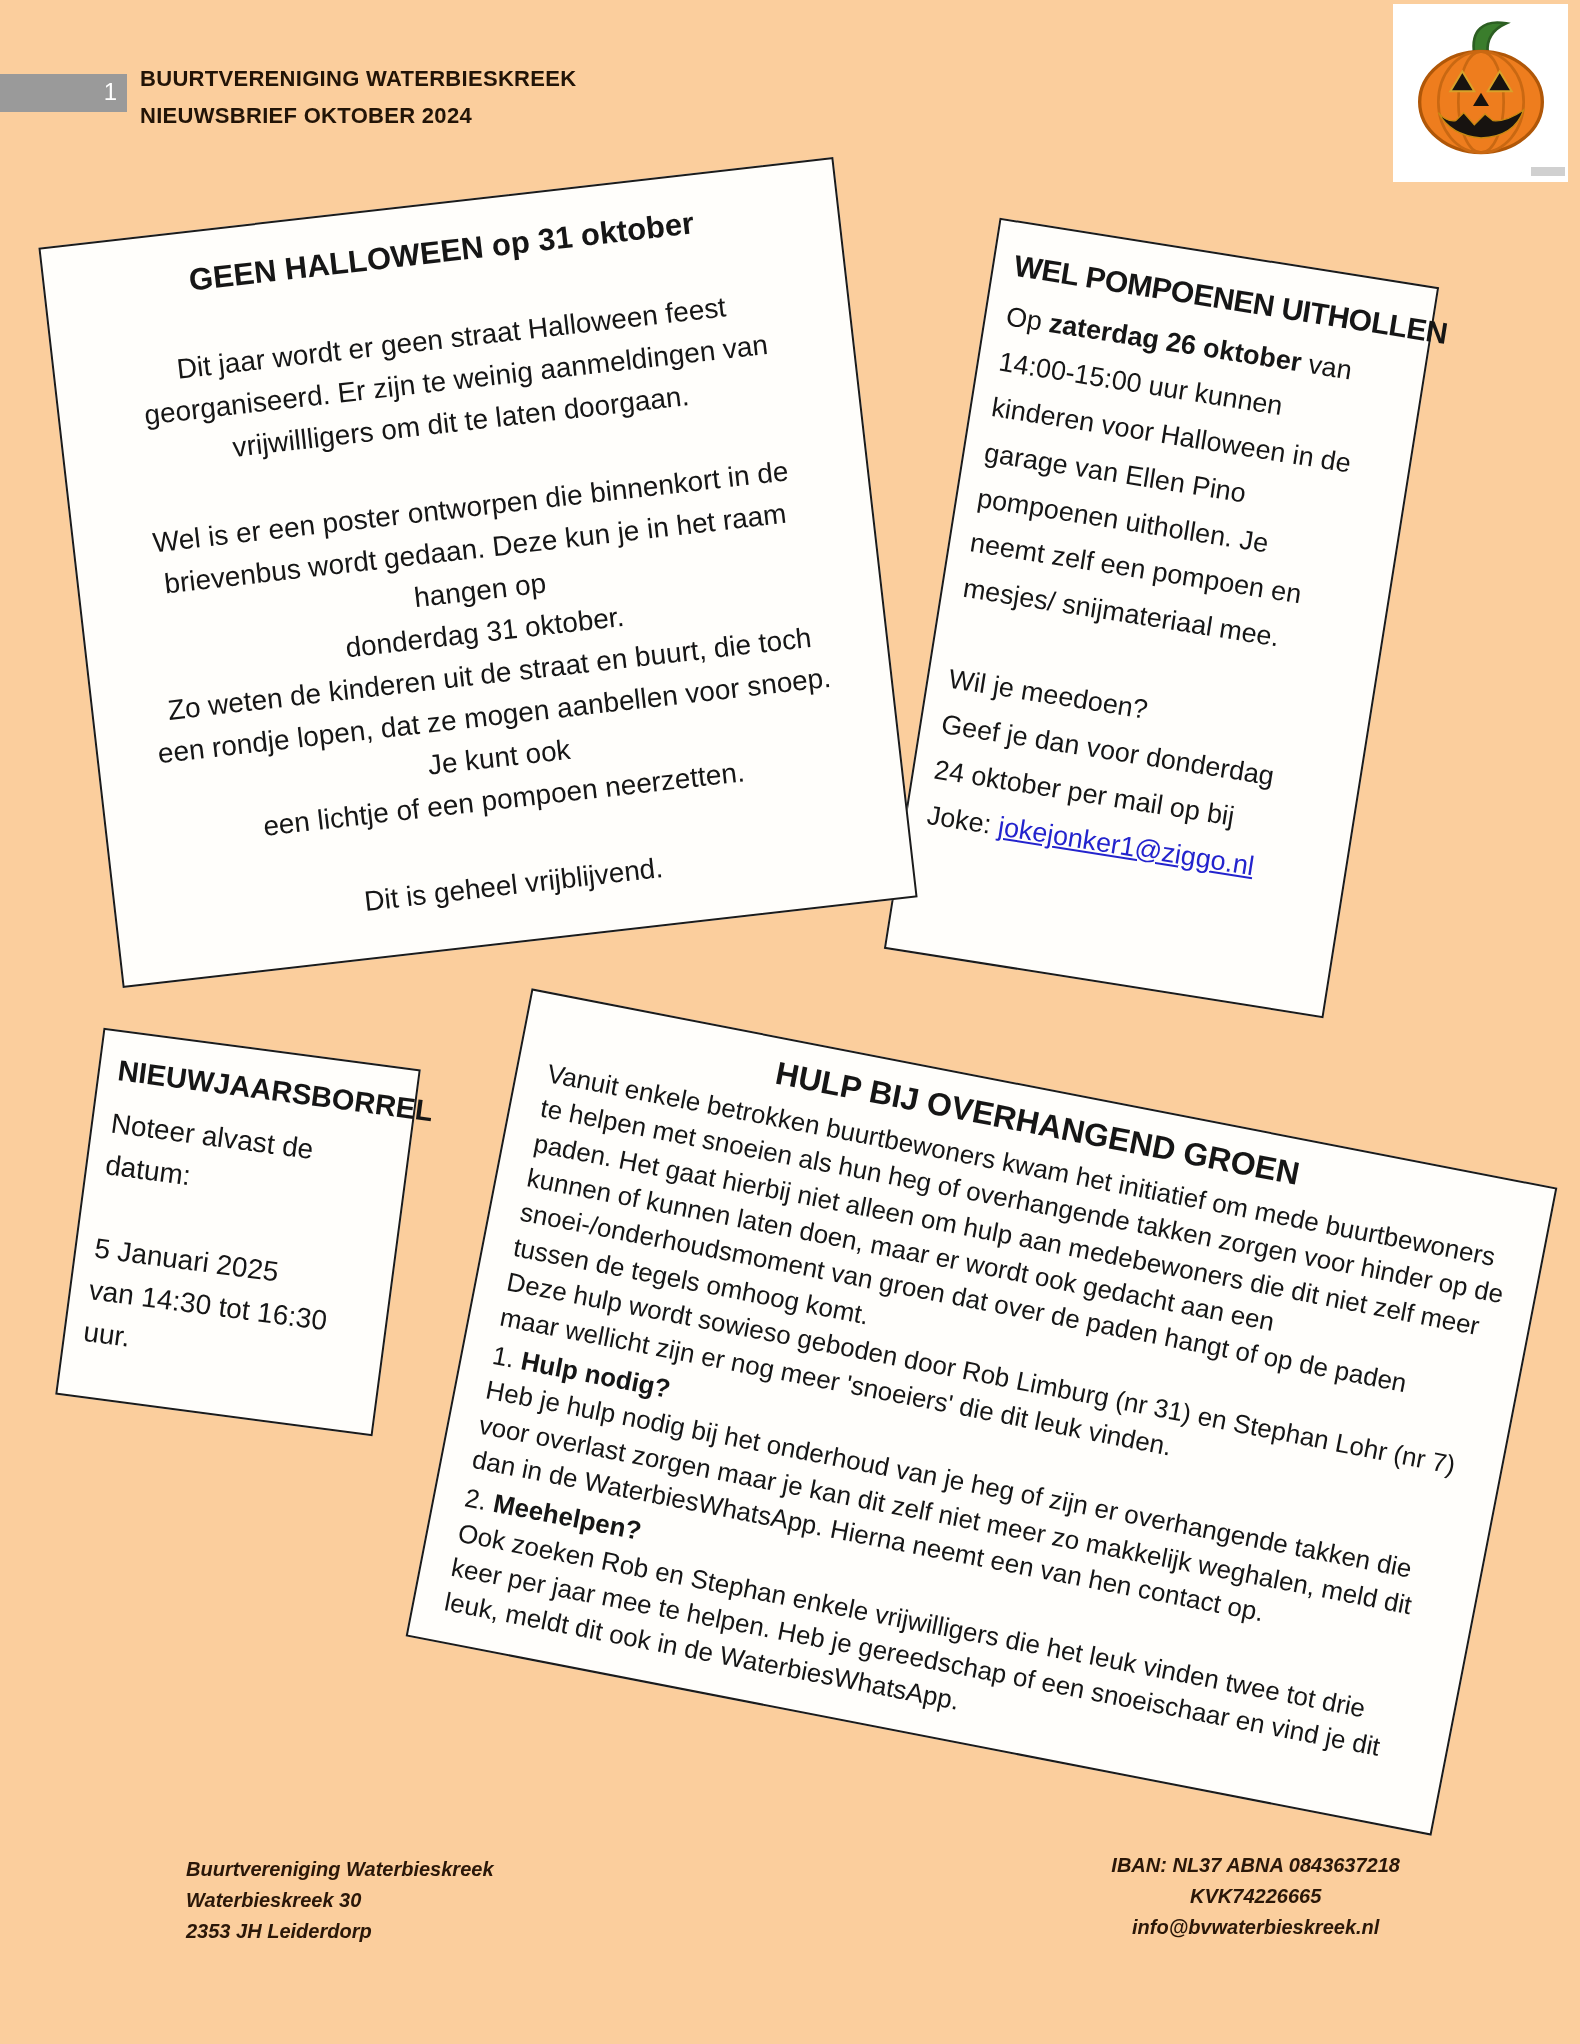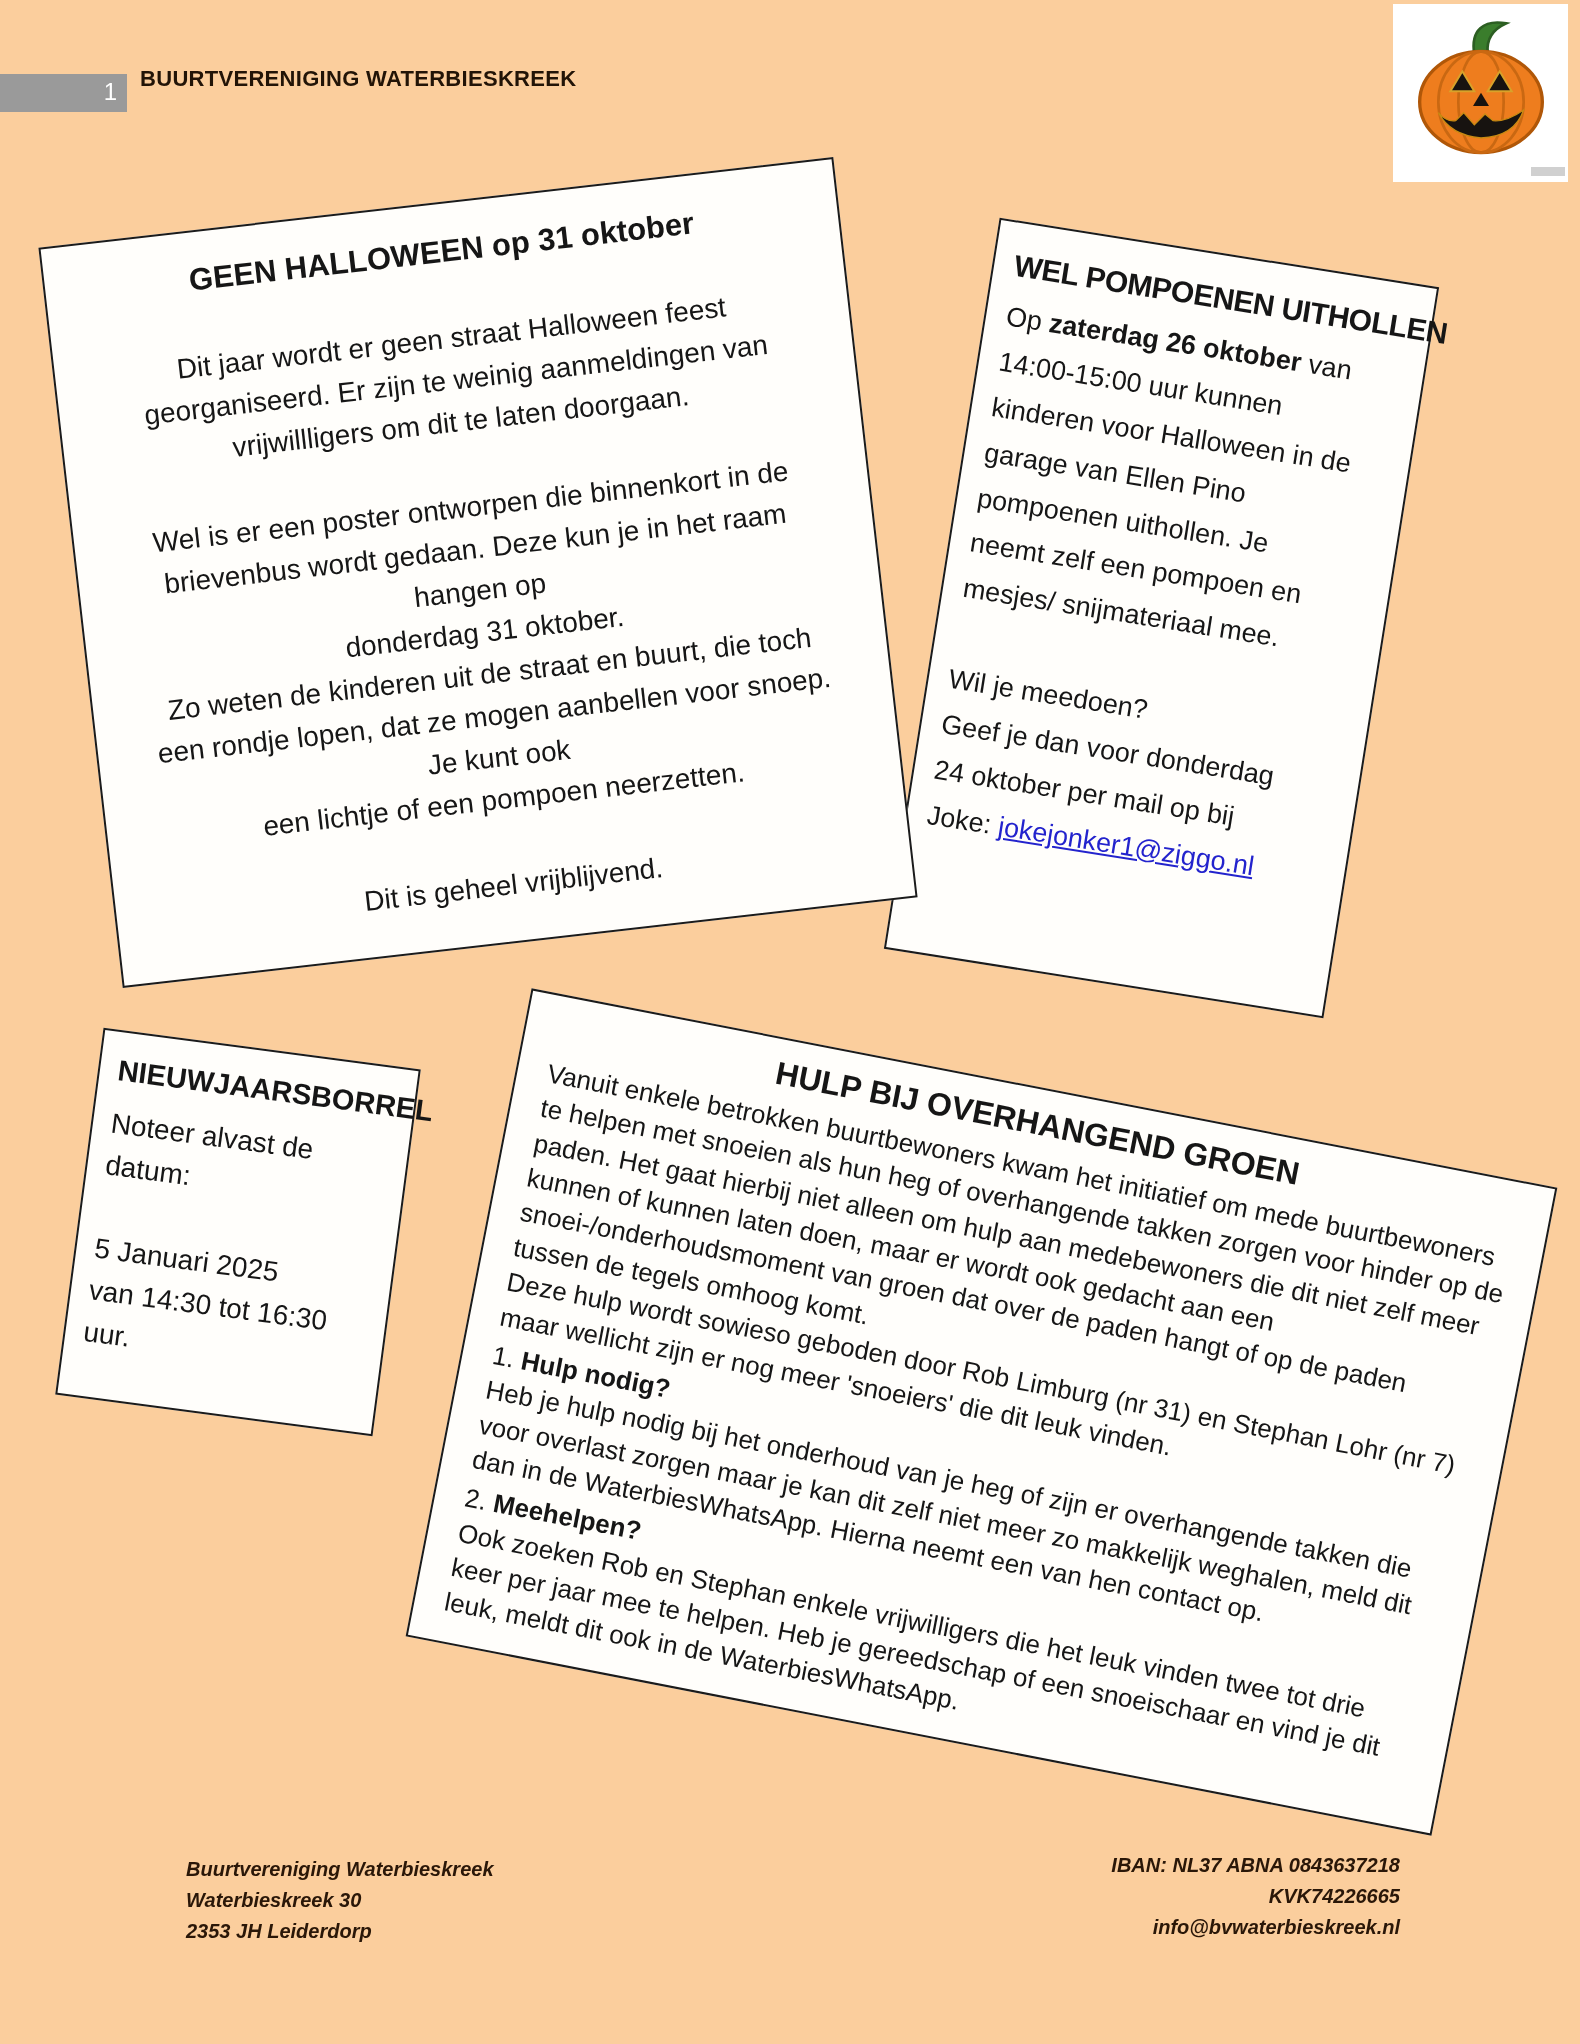--- a/index.html
+++ b/index.html
@@ -152,32 +152,33 @@
   .footer-block {
     position: absolute;
     font-style: italic;
     font-weight: 700;
     font-size: 20px;
     line-height: 31px;
     color: #2a1708;
     z-index: 6;
   }
   #footer-left  { left: 186px;  top: 1854px; text-align: left; }
-  #footer-right { right: 180px; top: 1850px; text-align: right; }
+  #footer-right { right: 180px; top: 1850px; text-align: center; }
 </style>
 </head>
 <body>
 
 <div id="page">
 
   <div id="page-number-bar">
     <span class="num">1</span>
   </div>
   <div id="header-title">
     <div>BUURTVERENIGING WATERBIESKREEK</div>
+    <div>NIEUWSBRIEF OKTOBER 2024</div>
   </div>
 
   <div id="pumpkin-box">
     <svg width="160" height="160" viewBox="0 0 120 110" aria-hidden="true">
       <path d="M55 28 C52 10 62 2 79 5 C70 9 64 16 65 27 Z" fill="#3A7D2C" stroke="#2C5E22" stroke-width="2"></path>
       <ellipse cx="60" cy="64" rx="46" ry="38" fill="#EE7D1E" stroke="#B05708" stroke-width="2.5"></ellipse>
       <ellipse cx="60" cy="64" rx="32" ry="38" fill="none" stroke="#C96812" stroke-width="2"></ellipse>
       <ellipse cx="60" cy="64" rx="17" ry="38" fill="none" stroke="#C96812" stroke-width="2"></ellipse>
       <polygon points="37,56 55,56 46,41" fill="#171310" stroke="#D8A22A" stroke-width="1.5"></polygon>
       <polygon points="65,56 83,56 74,41" fill="#171310" stroke="#D8A22A" stroke-width="1.5"></polygon>

